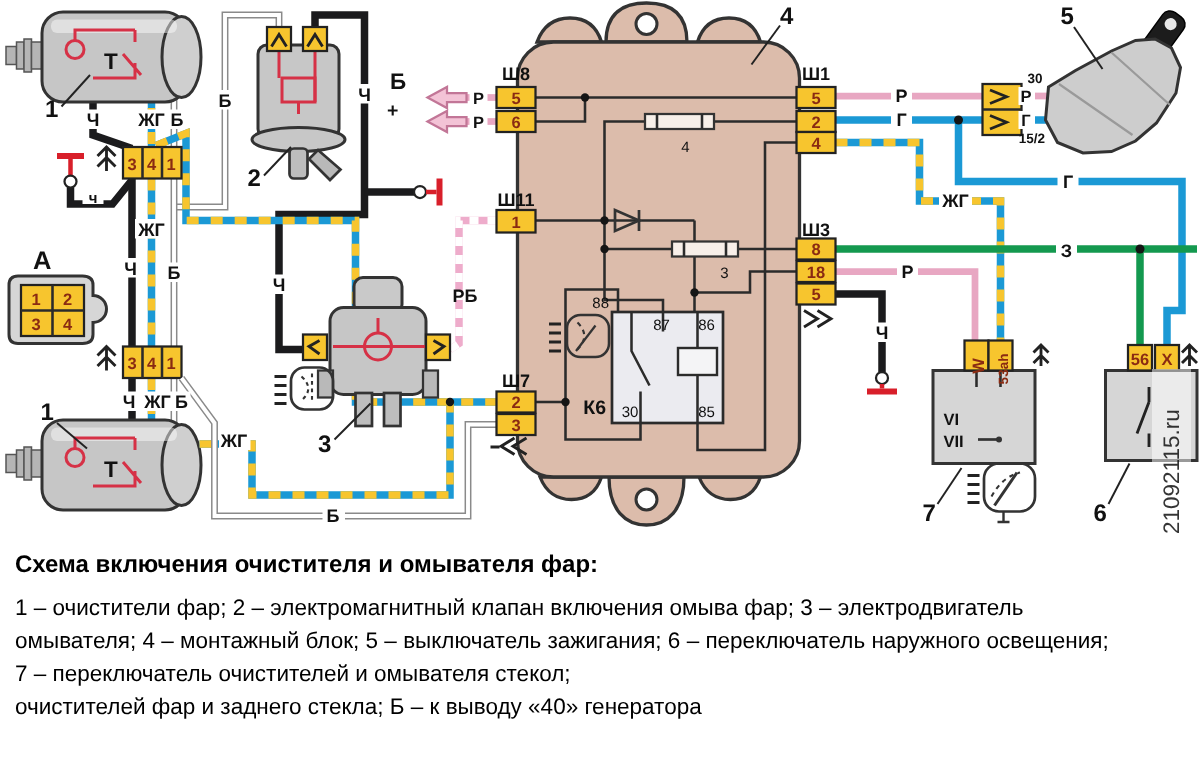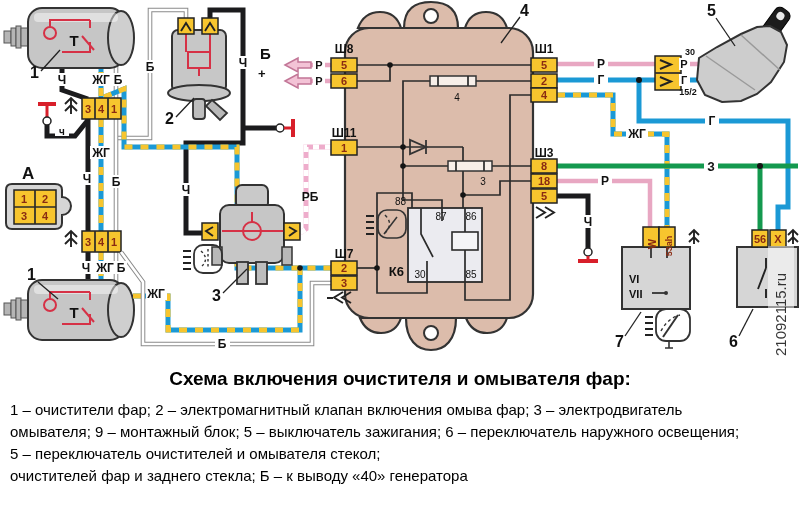--- a/index.html
+++ b/index.html
@@ -26,21 +26,21 @@
   .wwi{stroke:#ffffff;stroke-width:2.6;}
   .thin{stroke:#2b2b2b;stroke-width:1.7;fill:none;}
   .sym{stroke:#222;stroke-width:1.9;fill:none;}
   .lead{stroke:#222;stroke-width:1.3;}
   .pbx{fill:var(--yellow,#f7c52e);stroke:#222;stroke-width:1.5;}
   .bgw{fill:#fff;}
   .dot{fill:#151515;}
   .gnd{stroke:var(--gred,#d81f2a);fill:none;}
   .red{stroke:var(--red,#d63146);stroke-width:2;fill:none;}
   .caption{position:absolute;left:0;top:362px;width:800px;height:144px;background:#fff;box-sizing:border-box;padding:6px 10px 0 10px;}
-  .cap-title{font-size:19px;font-weight:bold;margin-bottom:9px;text-align:center;}
+  .cap-title{font-size:16px;font-weight:bold;margin-bottom:9px;}
   .cap-line{font-size:15px;line-height:22px;}
 </style>
 </head>
 <body>
 
 <div id="page">
 <svg width="800" height="362" viewBox="0 0 800 362" xmlns="http://www.w3.org/2000/svg" xmlns:xlink="http://www.w3.org/1999/xlink">
 
   <g>
 
@@ -436,17 +436,17 @@
 
   <g>
     <rect x="768" y="246" width="26" height="112" fill="rgba(255,255,255,0.5)"></rect>
     <text transform="translate(786 356) rotate(-90)" style="font-size:15px" fill="#8b939e" opacity="0.85">21092115.ru</text>
   </g>
 </svg>
 
 <div class="caption">
   <div class="cap-title">Схема включения очистителя и омывателя фар:</div>
   <div class="cap-line">1 – очистители фар; 2 – электромагнитный клапан включения омыва фар; 3 – электродвигатель</div>
-  <div class="cap-line">омывателя; 9 – монтажный блок; 5 – выключатель зажигания; 6 – переключатель наружного освещения;</div>
-  <div class="cap-line">5 – переключатель очистителей и омывателя стекол;</div>
+  <div class="cap-line">омывателя; 4 – монтажный блок; 5 – выключатель зажигания; 6 – переключатель наружного освещения;</div>
+  <div class="cap-line">7 – переключатель очистителей и омывателя стекол;</div>
   <div class="cap-line">очистителей фар и заднего стекла; Б – к выводу «40» генератора</div>
 </div>
 </div>
 
 </body></html>

